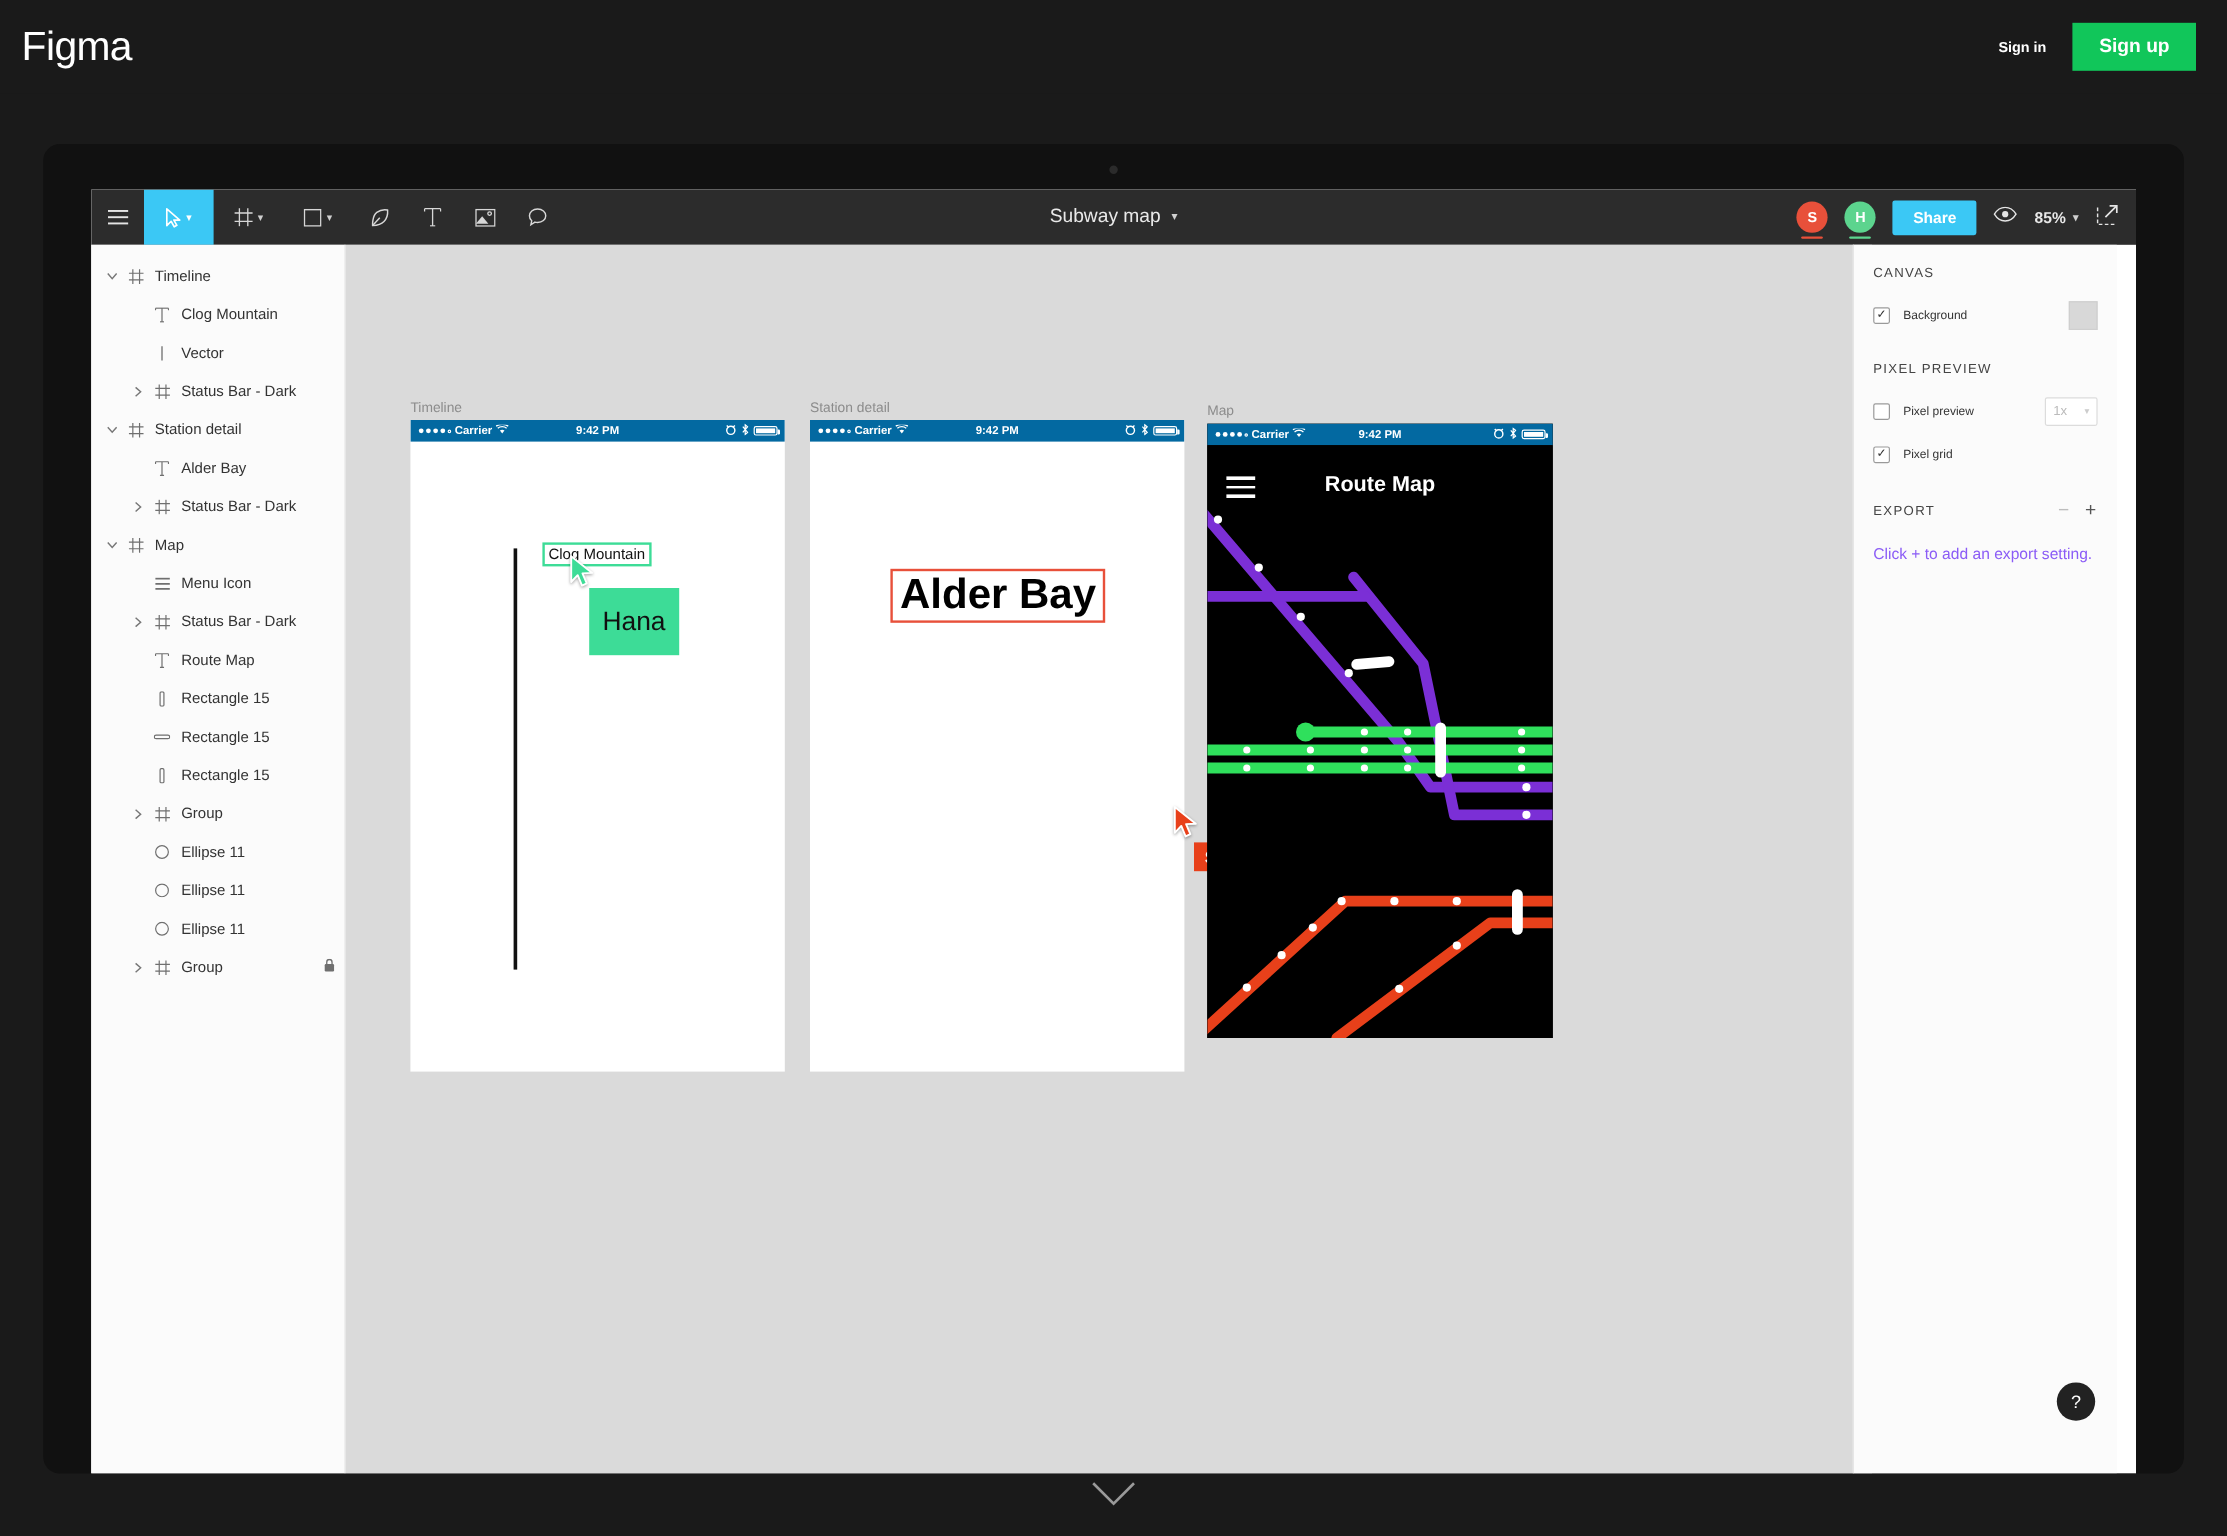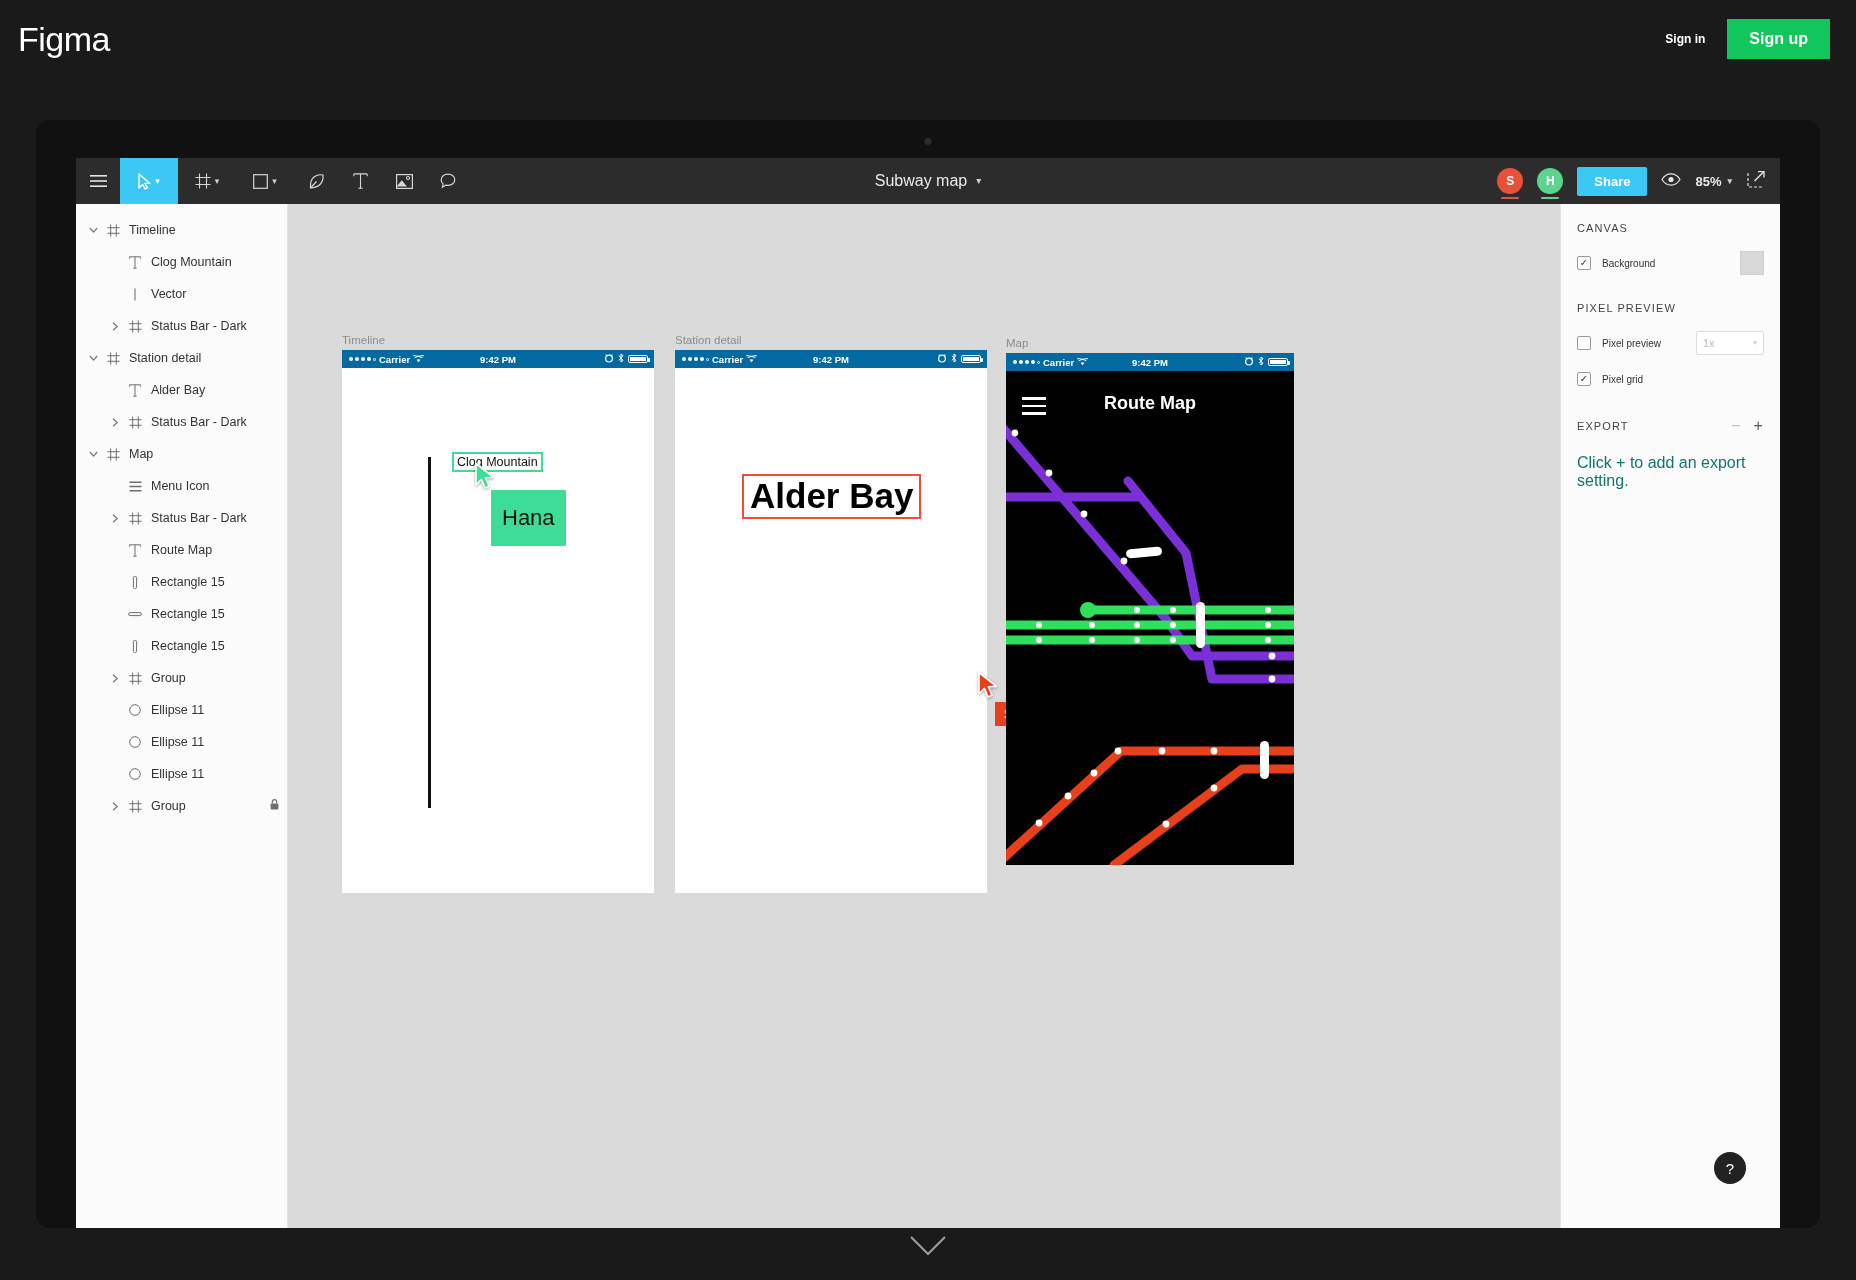--- a/index.html
+++ b/index.html
@@ -246,21 +246,21 @@
   .map-burger {
     position: absolute; left: 16px; top: 26px;
     width: 24px; cursor: pointer;
   }
   .map-burger i {
     display: block; height: 2.5px; background: #ffffff; margin-bottom: 5px;
   }
 
   
   .props {
-    position: absolute; top: 46px; right: 0;
+    position: absolute; top: 46px; right: 16px;
     width: 220px; height: 1024px;
     background: #fbfbfb;
     border-left: 1px solid #e6e6e6;
     padding: 18px 16px;
   }
   .prop-head {
     font-size: 11px; color: #444444;
     letter-spacing: 1.1px; font-weight: 400;
     margin-bottom: 14px;
     display: flex; align-items: center;
@@ -279,31 +279,31 @@
   .cbox span { font-size: 10px; color: #333333; line-height: 1; }
   .prop-label { font-size: 10px; color: #333333; }
   .swatch {
     margin-left: auto;
     width: 24px; height: 24px;
     background: #d8d8d8; border: 1px solid #cfcfcf;
     cursor: pointer;
   }
   .mini-select {
     margin-left: auto;
-    width: 68px; height: 24px;
+    width: 44px; height: 24px;
     border: 1px solid #dcdcdc; border-radius: 2px;
     background: #ffffff; color: #bbbbbb; font-size: 11px;
     display: flex; align-items: center; padding: 0 6px;
     cursor: pointer;
   }
   .mini-select .chev { margin-left: auto; color: #cccccc; font-size: 8px; }
   .prop-sep { height: 18px; }
   .export-ctl { margin-left: auto; display: flex; gap: 12px; align-items: center; }
   .export-ctl span { cursor: pointer; font-size: 16px; line-height: 1; }
-  .export-hint { font-size: 16px; color: #0f766e; margin-top: 20px; }
+  .export-hint { font-size: 13px; color: #8b5cf6; margin-top: 20px; }
 
   .help-fab {
     position: absolute; right: 34px; bottom: 44px;
     width: 32px; height: 32px; border-radius: 50%;
     background: #222222; color: #ffffff;
     display: flex; align-items: center; justify-content: center;
     font-size: 15px; cursor: pointer;
   }
   .scroll-chevron {
     position: absolute; bottom: 18px; left: 50%;

